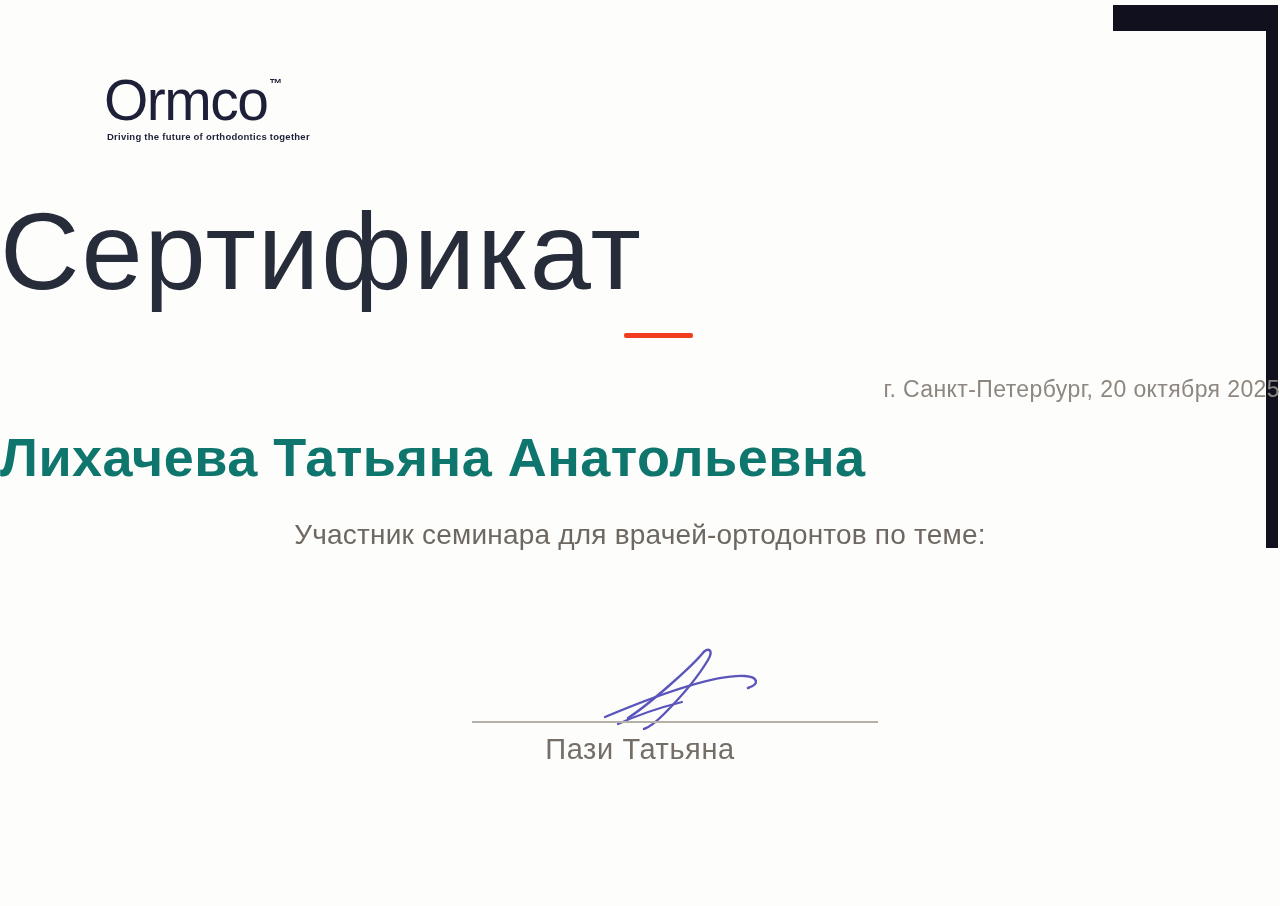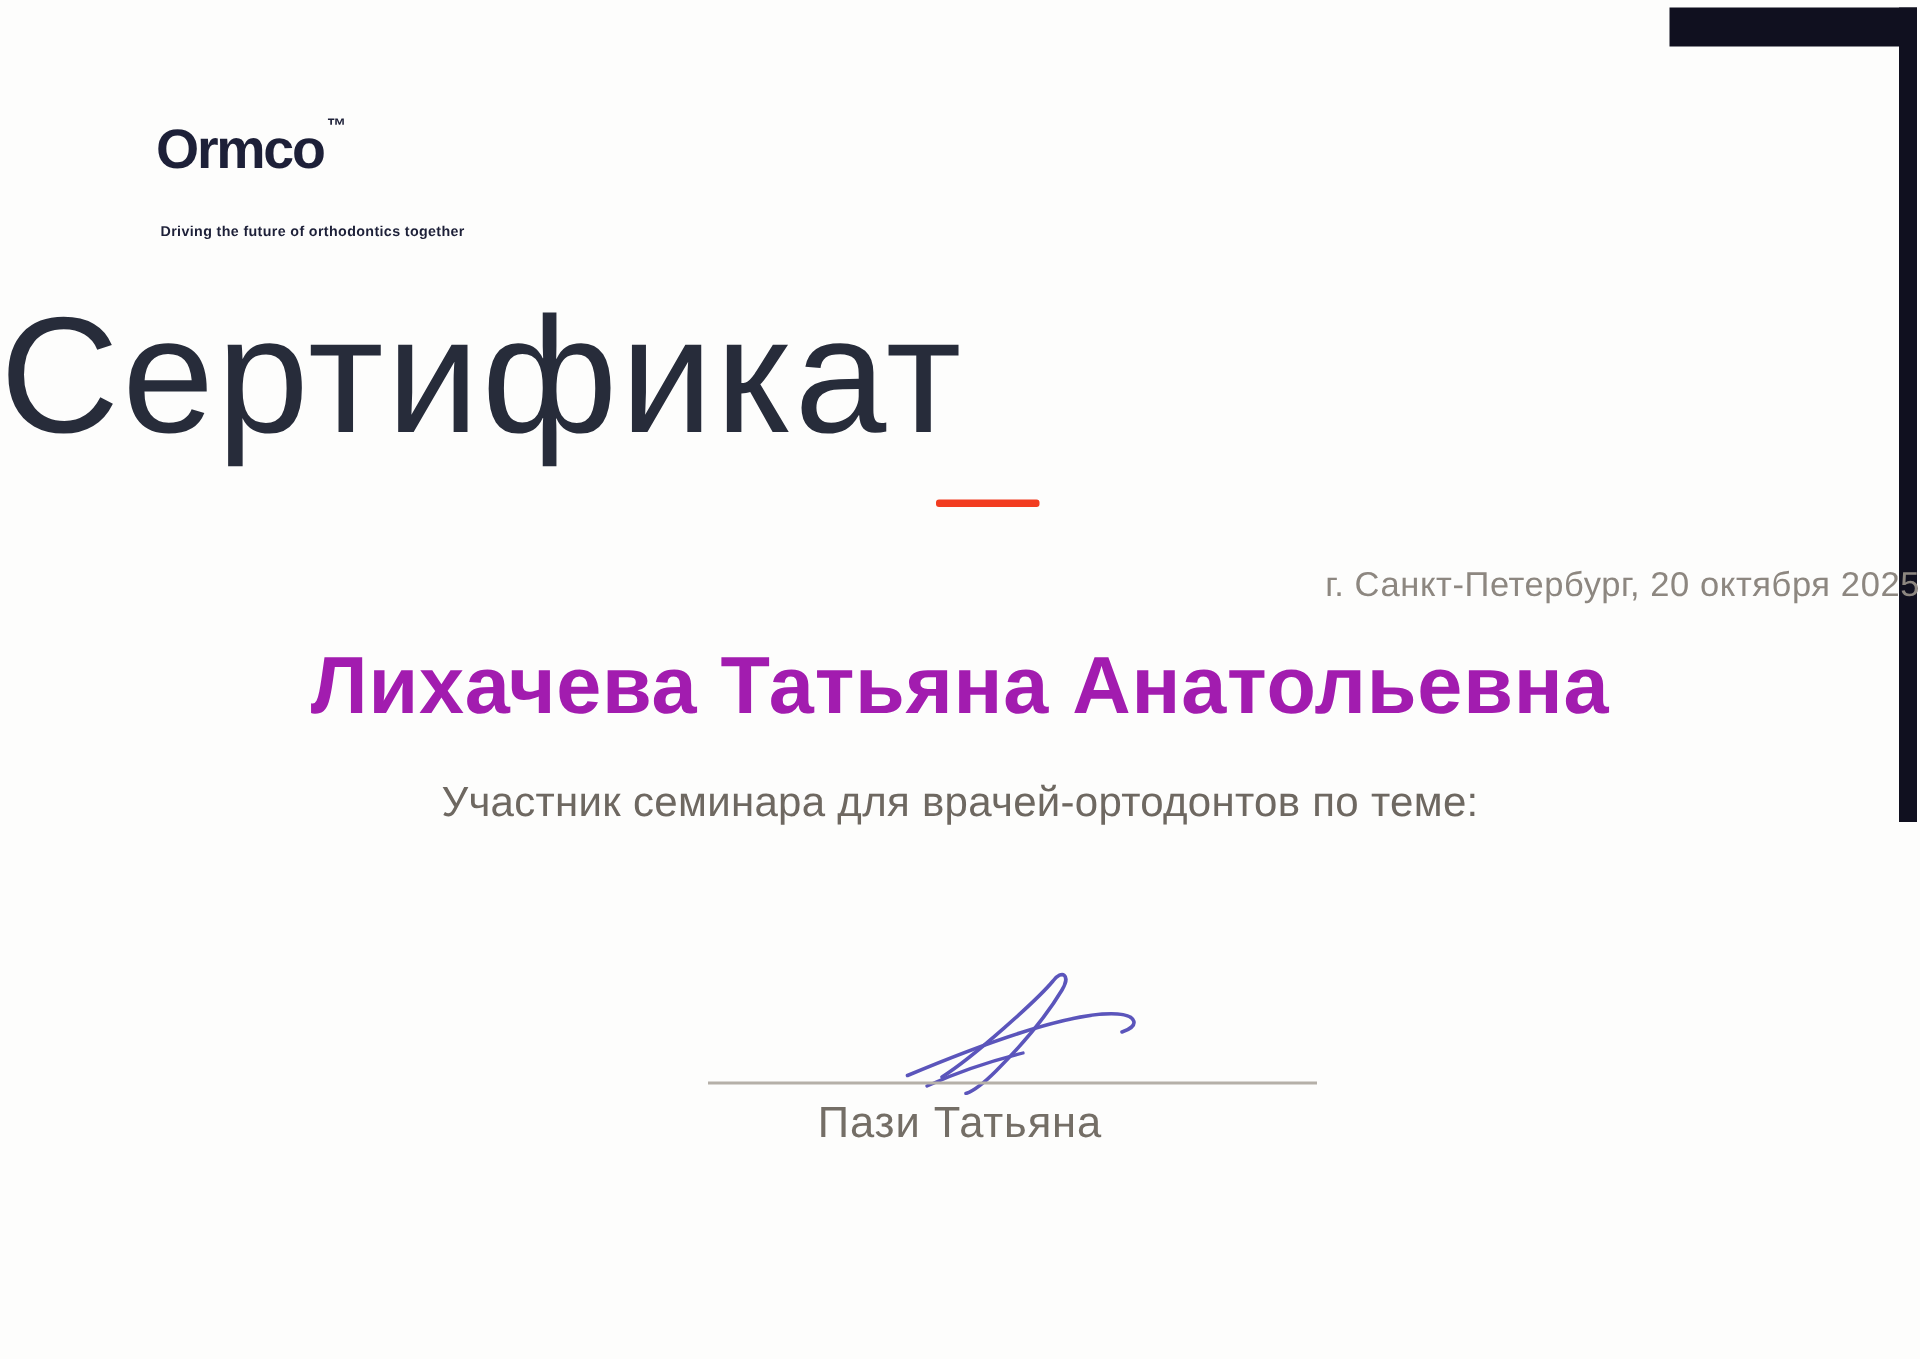--- a/index.html
+++ b/index.html
@@ -31,36 +31,36 @@
   }
 
   
   .logo {
     position: absolute;
     left: 104px; top: 70px;
     color: #1d2038;
   }
   .logo-line { white-space: nowrap; }
   .logo-text {
-    font-size: 37px;
-    font-weight: 700;
+    font-size: 57px;
+    font-weight: 400;
     letter-spacing: -1.5px;
     line-height: 60px;
     color: #1d2038;
   }
   .logo-tm {
     font-size: 13px;
     font-weight: 700;
     vertical-align: top;
     position: relative;
     top: 6px;
     left: 2px;
   }
   .logo-tagline {
-    margin-top: 19px;
+    margin-top: 1px;
     padding-left: 3px;
     font-size: 9.5px;
     font-weight: 700;
     letter-spacing: 0.25px;
     color: #1d2038;
     white-space: nowrap;
   }
 
   
   .title {
@@ -88,25 +88,24 @@
     width: 100%;
     text-align: right;
     font-size: 23px;
     letter-spacing: 0.4px;
     color: #8d8780;
   }
   .recipient-name {
     position: absolute;
     left: 0; top: 426px;
     width: 100%;
-    text-align: center;
     font-size: 54px;
     font-weight: 700;
     letter-spacing: 0.5px;
-    color: #a21caf;
+    color: #0f766e;
   }
   .description {
     position: absolute;
     left: 0; top: 516px;
     width: 100%;
     text-align: center;
     font-size: 28px;
     line-height: 37px;
     letter-spacing: 0.2px;
     color: #6e6861;

